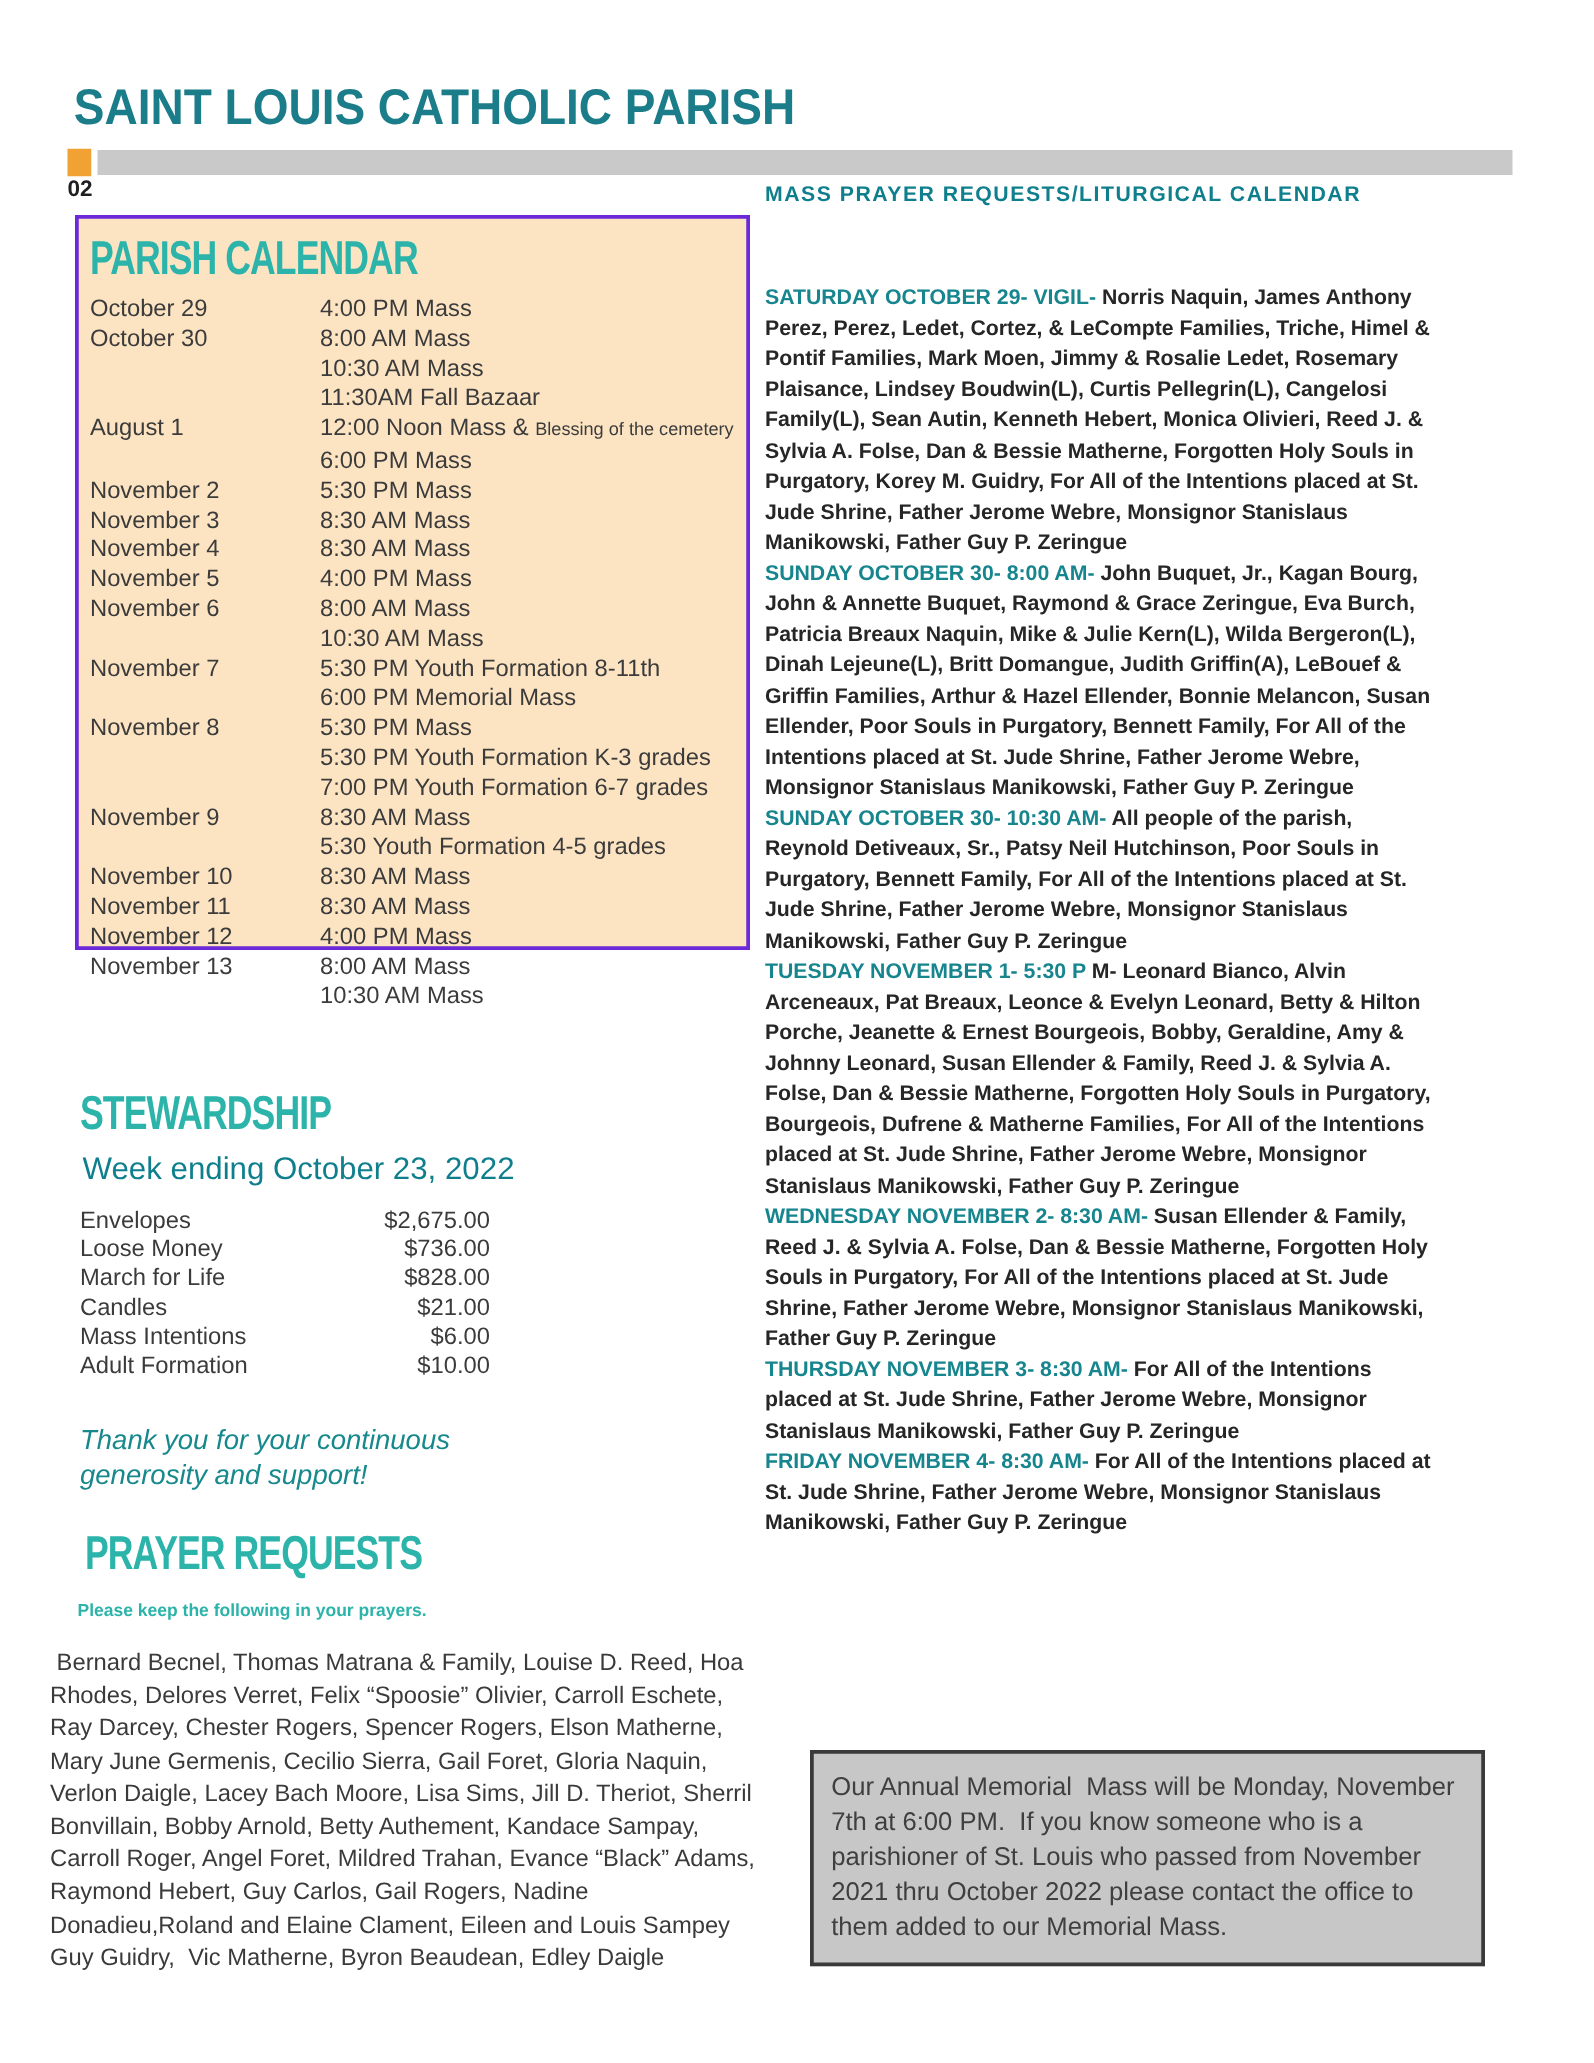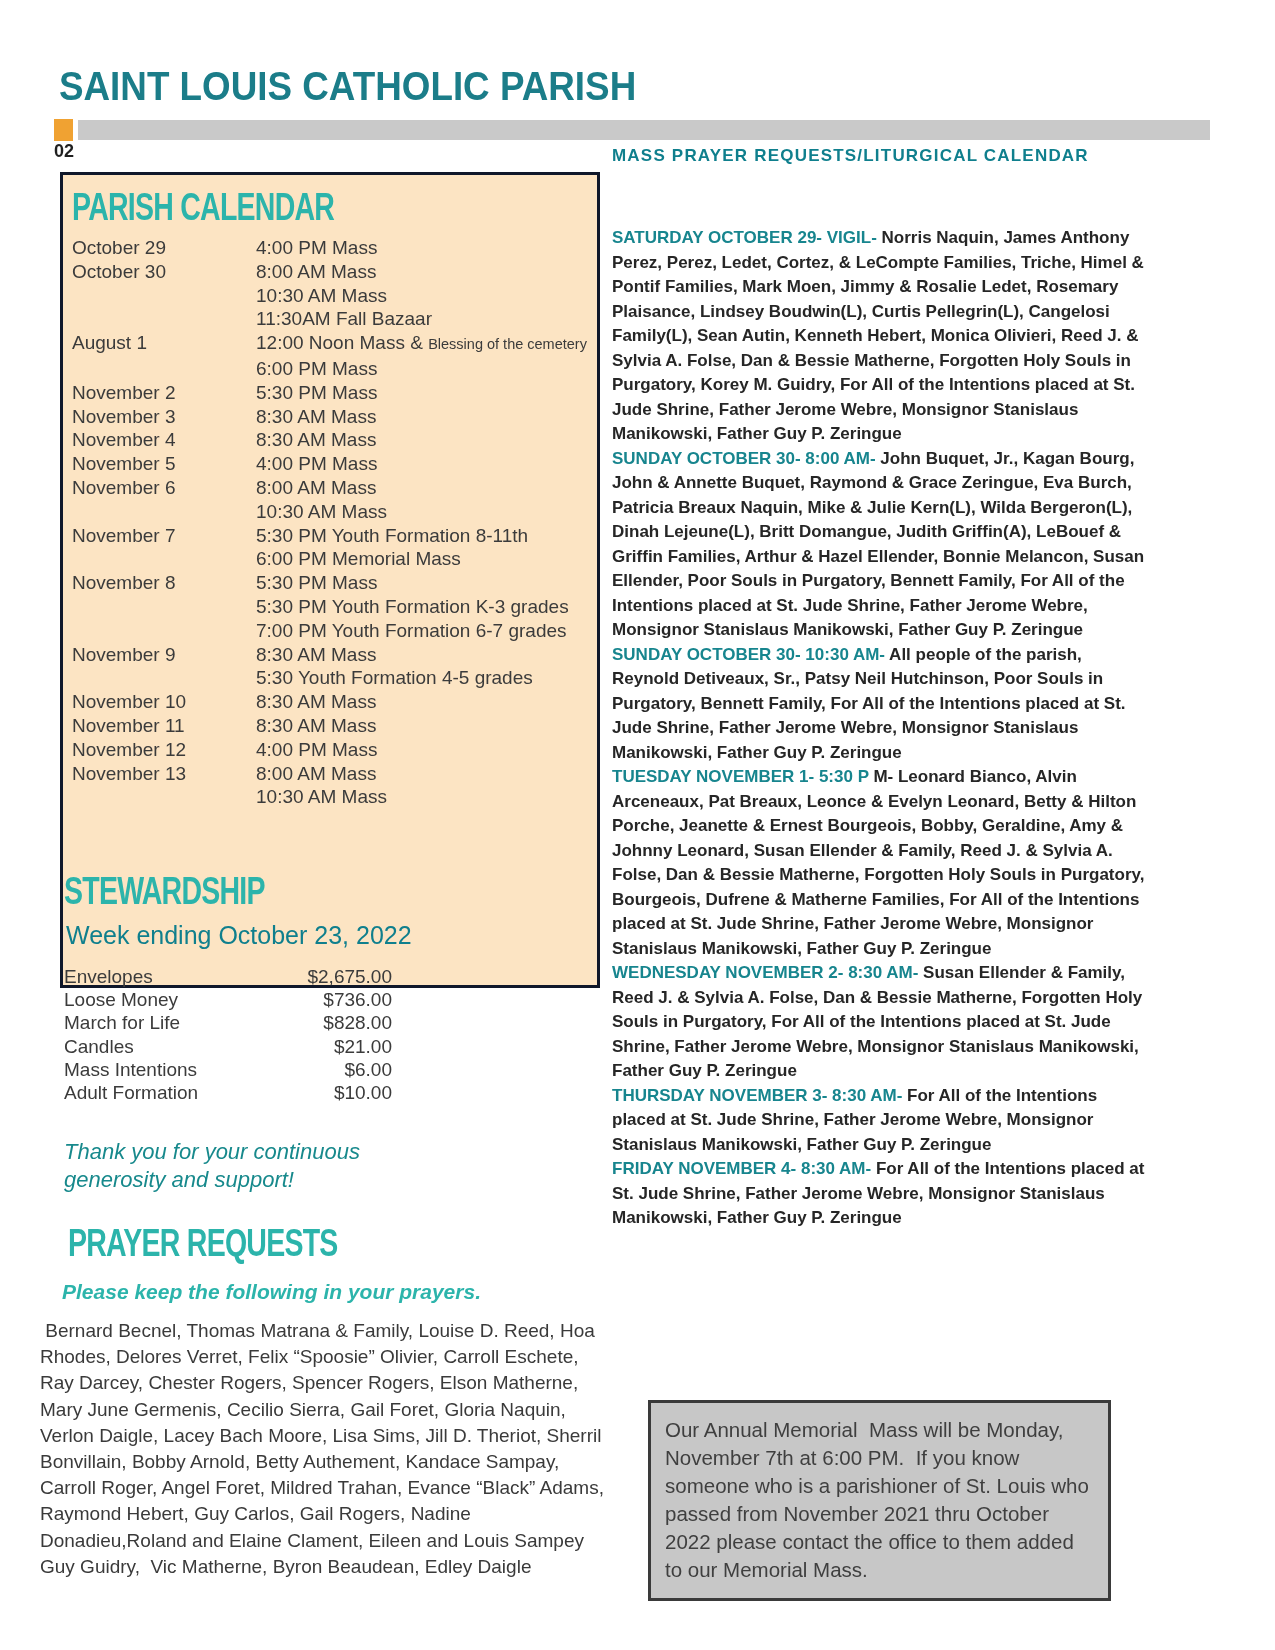--- a/index.html
+++ b/index.html
@@ -22,30 +22,30 @@
   
   .mass-heading {
     position:absolute; left:612px; top:146px; width:545px;
     font-size:17px; font-weight:bold; color:#0f7f8d; letter-spacing:1.2px;
   }
   .mass-list { position:absolute; left:612px; top:226px; width:540px; }
   .mass-entry { margin:0; font-size:17px; font-weight:bold; color:#262626; line-height:24.5px; }
   .mass-label { color:#17858e; }
 
   .memo-box {
-    position:absolute; left:648px; top:1400px; width:463px; box-sizing:border-box;
+    position:absolute; left:648px; top:1400px; width:540px; box-sizing:border-box;
     background:#c7c7c7; border:3px solid #3a3a3a;
     padding:13px 12px 14px 14px;
     font-size:20.5px; color:#3f3f3f; line-height:28px; white-space:pre-wrap;
   }
 
   
   .calendar-box {
-    position:absolute; left:60px; top:172px; width:540px; height:816px; box-sizing:border-box;
-    background:#fce4c3; border:3px solid #0f172a;
+    position:absolute; left:60px; top:172px; width:540px; height:588px; box-sizing:border-box;
+    background:#fce4c3; border:3px solid #6d28d9;
     padding:12px 8px 0 9px;
   }
   .calendar-title {
     font-size:38px; font-weight:bold; color:#2cb4ab; margin:0 0 9px 0;
     white-space:nowrap; transform:scaleX(.75); transform-origin:0 0; letter-spacing:-1px;
     line-height:40px;
   }
   .cal-row { display:flex; }
   .cal-date { flex:none; width:184px; font-size:19px; color:#3b3b3b; line-height:23.8px; }
   .cal-events { flex:1; }
@@ -70,21 +70,21 @@
     font-size:22px; font-style:italic; color:#17898c; line-height:28px;
   }
 
   
   .prayer-title {
     position:absolute; left:68px; top:1222px;
     font-size:38px; font-weight:bold; color:#2cb4ab;
     white-space:nowrap; transform:scaleX(.75); transform-origin:0 0; letter-spacing:-1px;
     line-height:42px;
   }
-  .prayer-sub { position:absolute; left:62px; top:1280px; font-size:21px; font-weight:bold; color:#2cb4ab;font-style:italic; }
+  .prayer-sub { position:absolute; left:62px; top:1280px; font-size:14px; font-weight:bold; color:#2cb4ab; }
   .prayer-names {
     position:absolute; left:40px; top:1318px; width:572px;
     font-size:19px; color:#3a3a3a; line-height:26.2px; white-space:pre-wrap;
   }
 </style>
 </head>
 <body>
 
 <div class="page">
 

